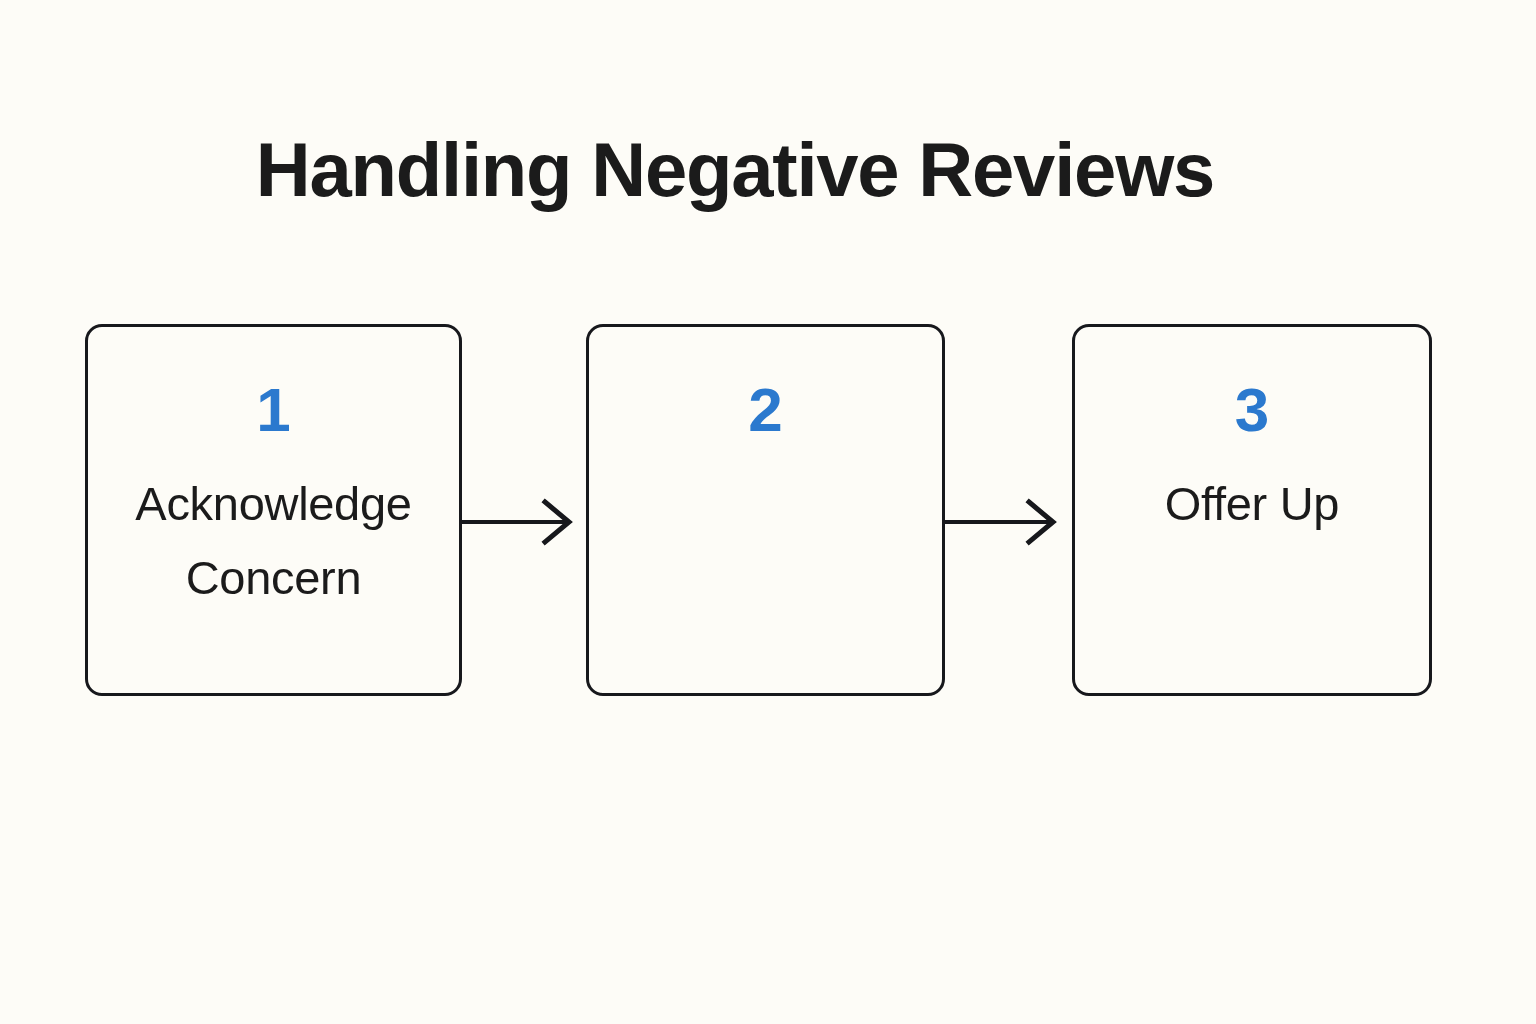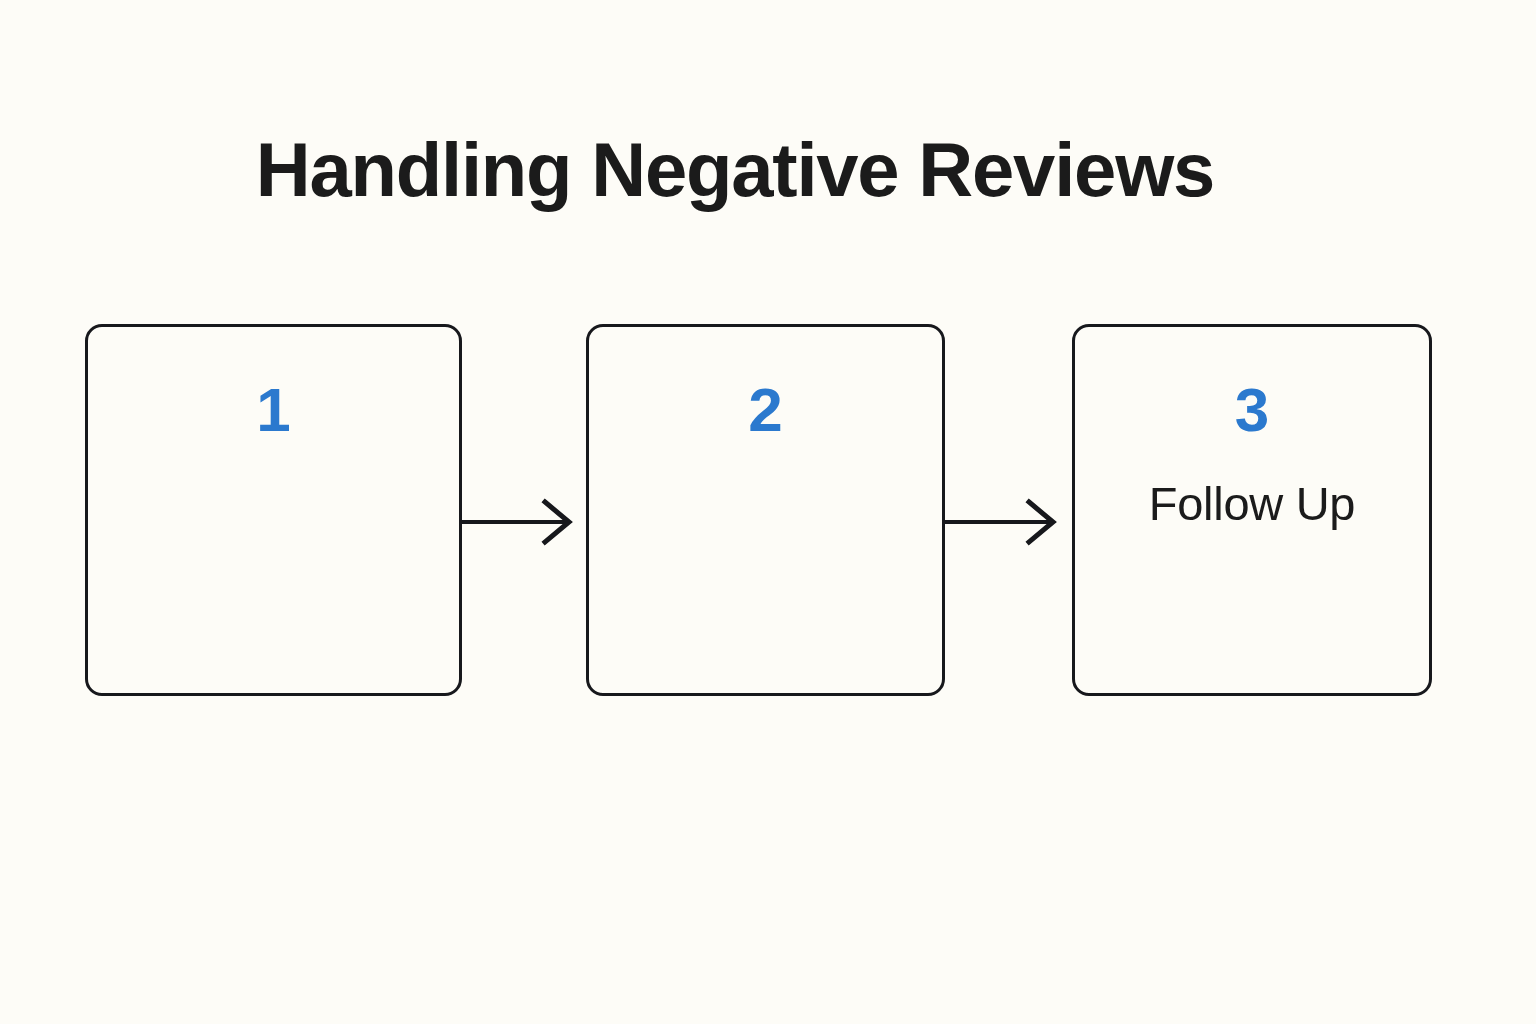--- a/index.html
+++ b/index.html
@@ -103,20 +103,21 @@
 <body>
 
 <div id="canvas">
 
   <div id="page-title">Handling Negative Reviews</div>
 
   <div id="flow">
 
     <div class="step-box" data-step="1">
       <div class="step-number">1</div>
+      <div class="step-label">Acknowledge Concern</div>
     </div>
 
     <div class="flow-arrow" data-arrow="1">
       <svg width="124" height="52" viewBox="0 0 124 52" fill="none" xmlns="http://www.w3.org/2000/svg" aria-hidden="true">
         <line x1="0" y1="26" x2="105" y2="26" stroke="#17181c" stroke-width="4"></line>
         <polyline points="83,6 107,26 83,46" fill="none" stroke="#17181c" stroke-width="5" stroke-linecap="square" stroke-linejoin="miter"></polyline>
       </svg>
     </div>
 
     <div class="step-box" data-step="2">
@@ -125,17 +126,17 @@
 
     <div class="flow-arrow" data-arrow="2">
       <svg width="127" height="52" viewBox="0 0 127 52" fill="none" xmlns="http://www.w3.org/2000/svg" aria-hidden="true">
         <line x1="0" y1="26" x2="106" y2="26" stroke="#17181c" stroke-width="4"></line>
         <polyline points="84,6 108,26 84,46" fill="none" stroke="#17181c" stroke-width="5" stroke-linecap="square" stroke-linejoin="miter"></polyline>
       </svg>
     </div>
 
     <div class="step-box" data-step="3">
       <div class="step-number">3</div>
-      <div class="step-label">Follow Up</div>
+      <div class="step-label">Offer Up</div>
     </div>
 
   </div>
 </div>
 
 </body></html>

